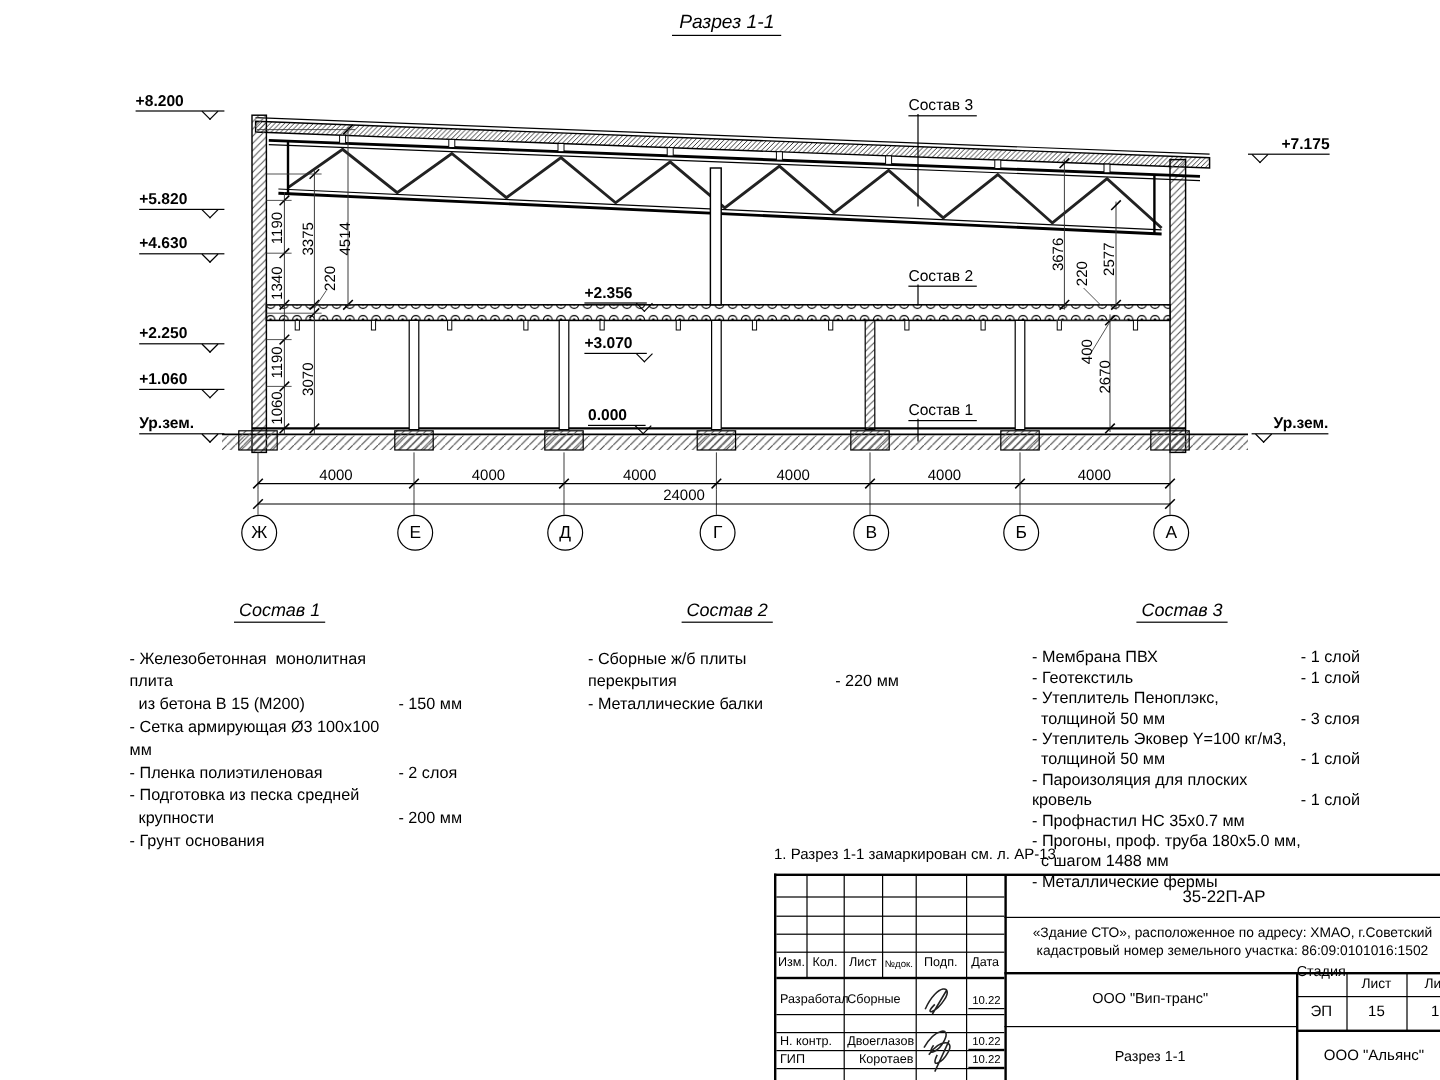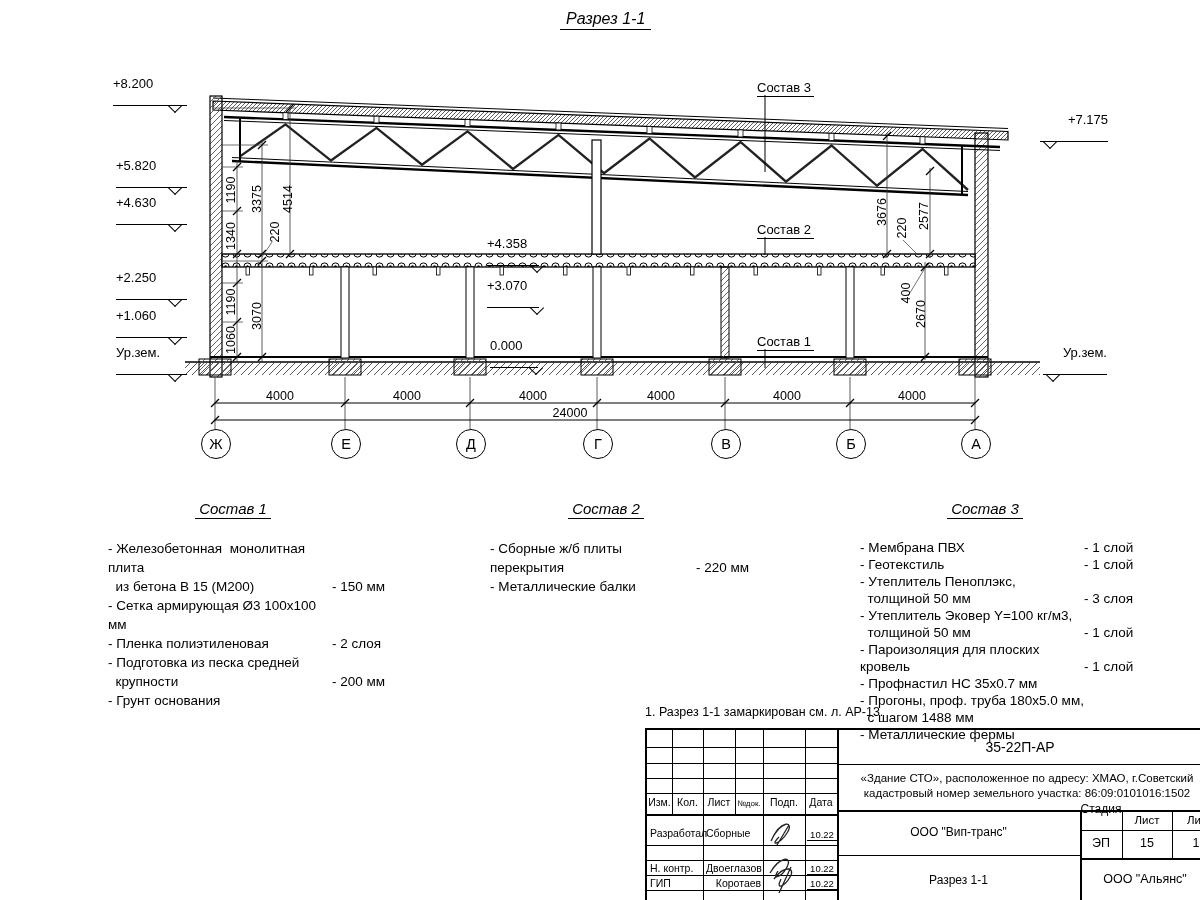--- a/index.html
+++ b/index.html
@@ -2,21 +2,21 @@
 <html><head>
 <meta charset="utf-8">
 <style>
   html,body{margin:0;padding:0;}
   body{width:1200px;height:900px;position:relative;overflow:hidden;background:#fff;
        font-family:"Liberation Sans",sans-serif;color:#000;}
   .abs{position:absolute;}
   #page-title{position:absolute;left:560px;top:10px;font-size:16px;font-style:italic;
       border-bottom:1px solid #000;padding:0 6px 1px 6px;}
   
-  .lvl{position:absolute;border-bottom:1px solid #000;font-size:13px;padding-bottom:14px;}
+  .lvl{position:absolute;border-bottom:1px solid #000;font-size:13px;padding-bottom:1px;font-weight:bold;}
   .lvl .varr{position:absolute;width:9px;height:9px;border-left:1.3px solid #000;
       border-bottom:1.3px solid #000;transform:rotate(-45deg);top:100%;margin-top:-4px;right:7px;}
   .lvl .varr.vl{left:5px;right:auto;}
   .lvl .varr.vr{right:-3px;}
   
   .dimv{position:absolute;width:44px;height:14px;line-height:14px;text-align:center;
       font-size:12.5px;transform:rotate(-90deg);white-space:nowrap;}
   .dimh{position:absolute;width:60px;height:14px;line-height:14px;text-align:center;font-size:12.5px;}
   .bubble{position:absolute;width:28px;height:28px;border:1.2px solid #000;border-radius:50%;
       text-align:center;line-height:28px;font-size:14.5px;background:#fff;}
@@ -188,21 +188,21 @@
 <div class="lvl" style="left:113px;top:76px;width:74px"><span>+8.200</span><i class="varr"></i></div>
 <div class="lvl" style="left:116px;top:158px;width:71px"><span>+5.820</span><i class="varr"></i></div>
 <div class="lvl" style="left:116px;top:195px;width:71px"><span>+4.630</span><i class="varr"></i></div>
 <div class="lvl" style="left:116px;top:270px;width:71px"><span>+2.250</span><i class="varr"></i></div>
 <div class="lvl" style="left:116px;top:308px;width:71px"><span>+1.060</span><i class="varr"></i></div>
 <div class="lvl" style="left:116px;top:345px;width:71px"><span>Ур.зем.</span><i class="varr"></i></div>
 
 <div class="lvl" style="left:1040px;top:112px;width:68px;text-align:right"><span>+7.175</span><i class="varr vl"></i></div>
 <div class="lvl" style="left:1043px;top:345px;width:64px;text-align:right"><span>Ур.зем.</span><i class="varr vl"></i></div>
 
-<div class="lvl" style="left:487px;top:236px;width:52px"><span>+4.358</span><i class="varr vr"></i></div>
+<div class="lvl" style="left:487px;top:236px;width:52px"><span>+2.356</span><i class="varr vr"></i></div>
 <div class="lvl" style="left:487px;top:278px;width:52px"><span>+3.070</span><i class="varr vr"></i></div>
 <div class="lvl" style="left:490px;top:338px;width:48px"><span>0.000</span><i class="varr vr"></i></div>
 
 <div class="layerlbl" style="left:757px;top:80px">Состав 3</div>
 <div class="layerlbl" style="left:757px;top:222px">Состав 2</div>
 <div class="layerlbl" style="left:757px;top:334px">Состав 1</div>
 
 <div class="dimv" style="left:209px;top:183px">1190</div>
 <div class="dimv" style="left:209px;top:229px">1340</div>
 <div class="dimv" style="left:235px;top:192px">3375</div>

